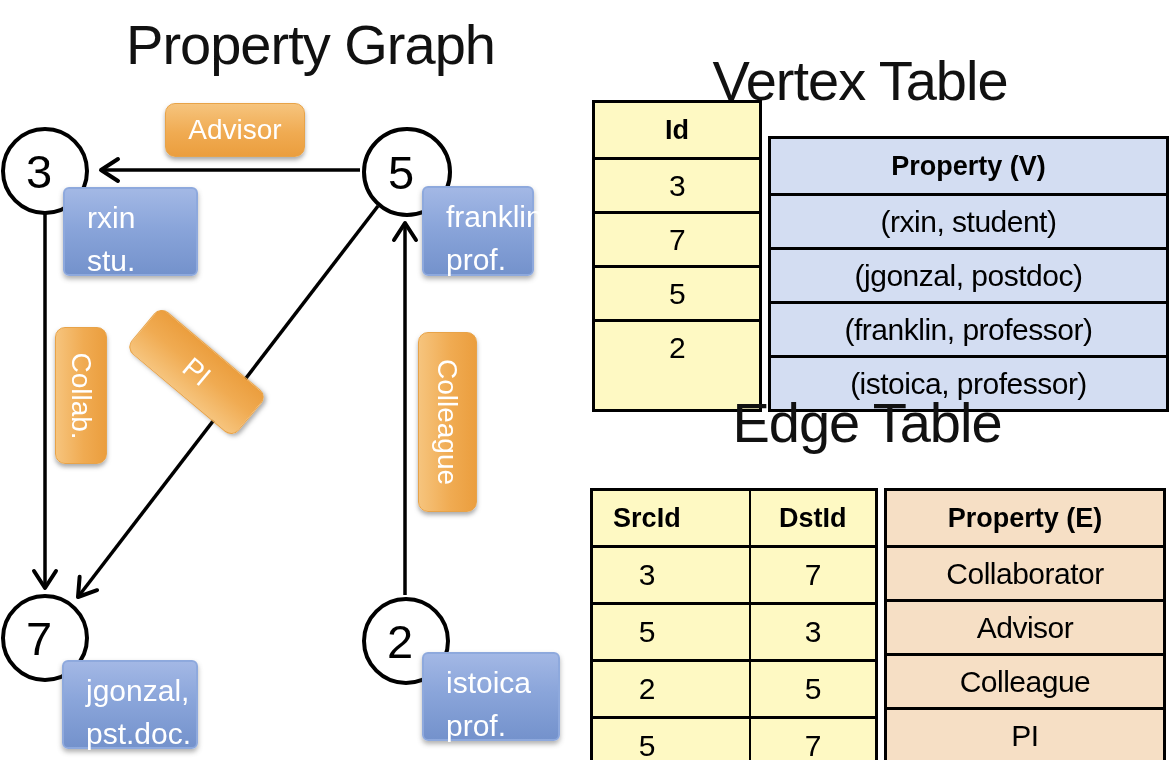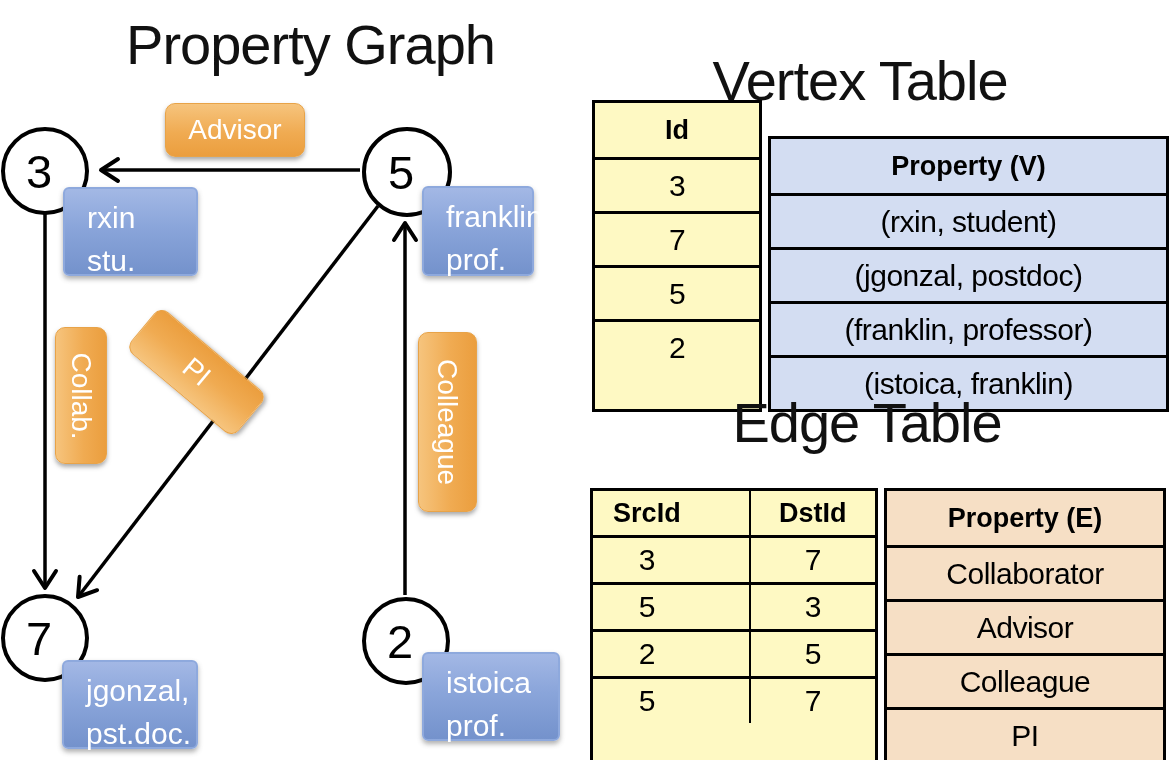--- a/index.html
+++ b/index.html
@@ -46,21 +46,21 @@
   #elabel-pi{left:169px;top:302px;width:55px;height:140px;transform:rotate(-50deg);}
 
   
   .dual{display:flex;}
   .dual .gap{width:6px;}
   .tbl{box-sizing:border-box;border:3px solid #000;background:#fef9c3;}
   .cell{box-sizing:border-box;height:54px;display:flex;align-items:center;
         justify-content:center;font-size:30px;letter-spacing:-0.5px;}
   .cell + .cell, .row + .row{border-top:3px solid #000;}
   .cell.head{font-weight:bold;font-size:27px;letter-spacing:0;}
-  .row{display:flex;height:44px;gap:48px;}
+  .row{display:flex;height:54px;gap:48px;}
   .row .c{box-sizing:border-box;display:flex;align-items:center;justify-content:center;
         font-size:30px;letter-spacing:-0.5px;}
   .row .c.head{font-weight:bold;font-size:27px;letter-spacing:0;}
   .row .c.src{width:130px;}
   .row .c.dst{width:152px;border-left:2px solid #000;}
   .tbl.bluefill{background:#d3ddf2;}
   .tbl.tanfill{background:#f6dfc5;}
   #vertex-table{left:592px;top:100px;}
   #vertex-table .id-col{width:170px;}
   #vertex-table .prop-col{width:401px;margin-top:36px;}
@@ -139,21 +139,21 @@
     <div class="cell">7</div>
     <div class="cell">5</div>
     <div class="cell">2</div>
   </div>
   <div class="gap"></div>
   <div class="tbl prop-col bluefill">
     <div class="cell head">Property (V)</div>
     <div class="cell">(rxin, student)</div>
     <div class="cell">(jgonzal, postdoc)</div>
     <div class="cell">(franklin, professor)</div>
-    <div class="cell">(istoica, franklin)</div>
+    <div class="cell">(istoica, professor)</div>
   </div>
 </div>
 
 <div class="abs big-title" id="title-edge">Edge Table</div>
 
 <div class="abs dual" id="edge-table">
   <div class="tbl ids-col">
     <div class="row">
       <div class="c src head">SrcId</div>
       <div class="c dst head">DstId</div>

